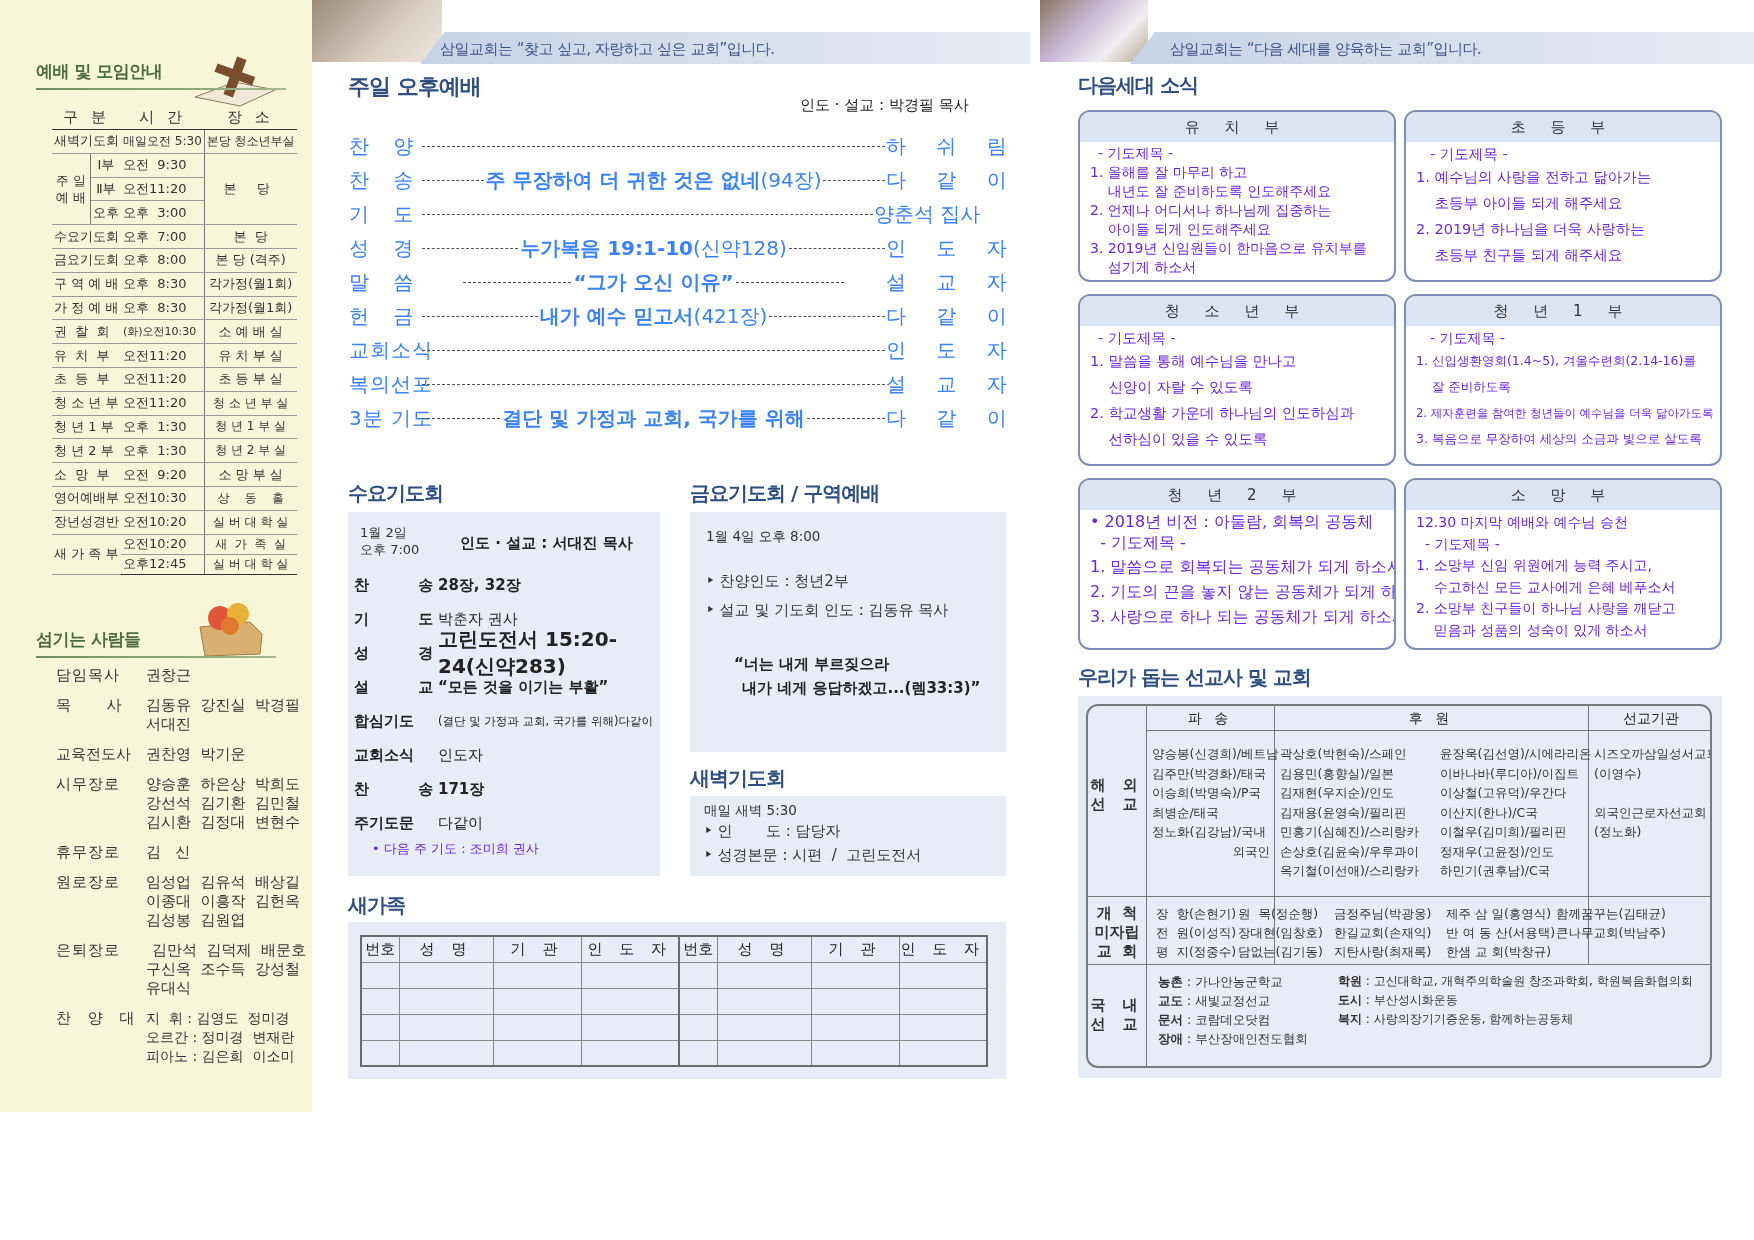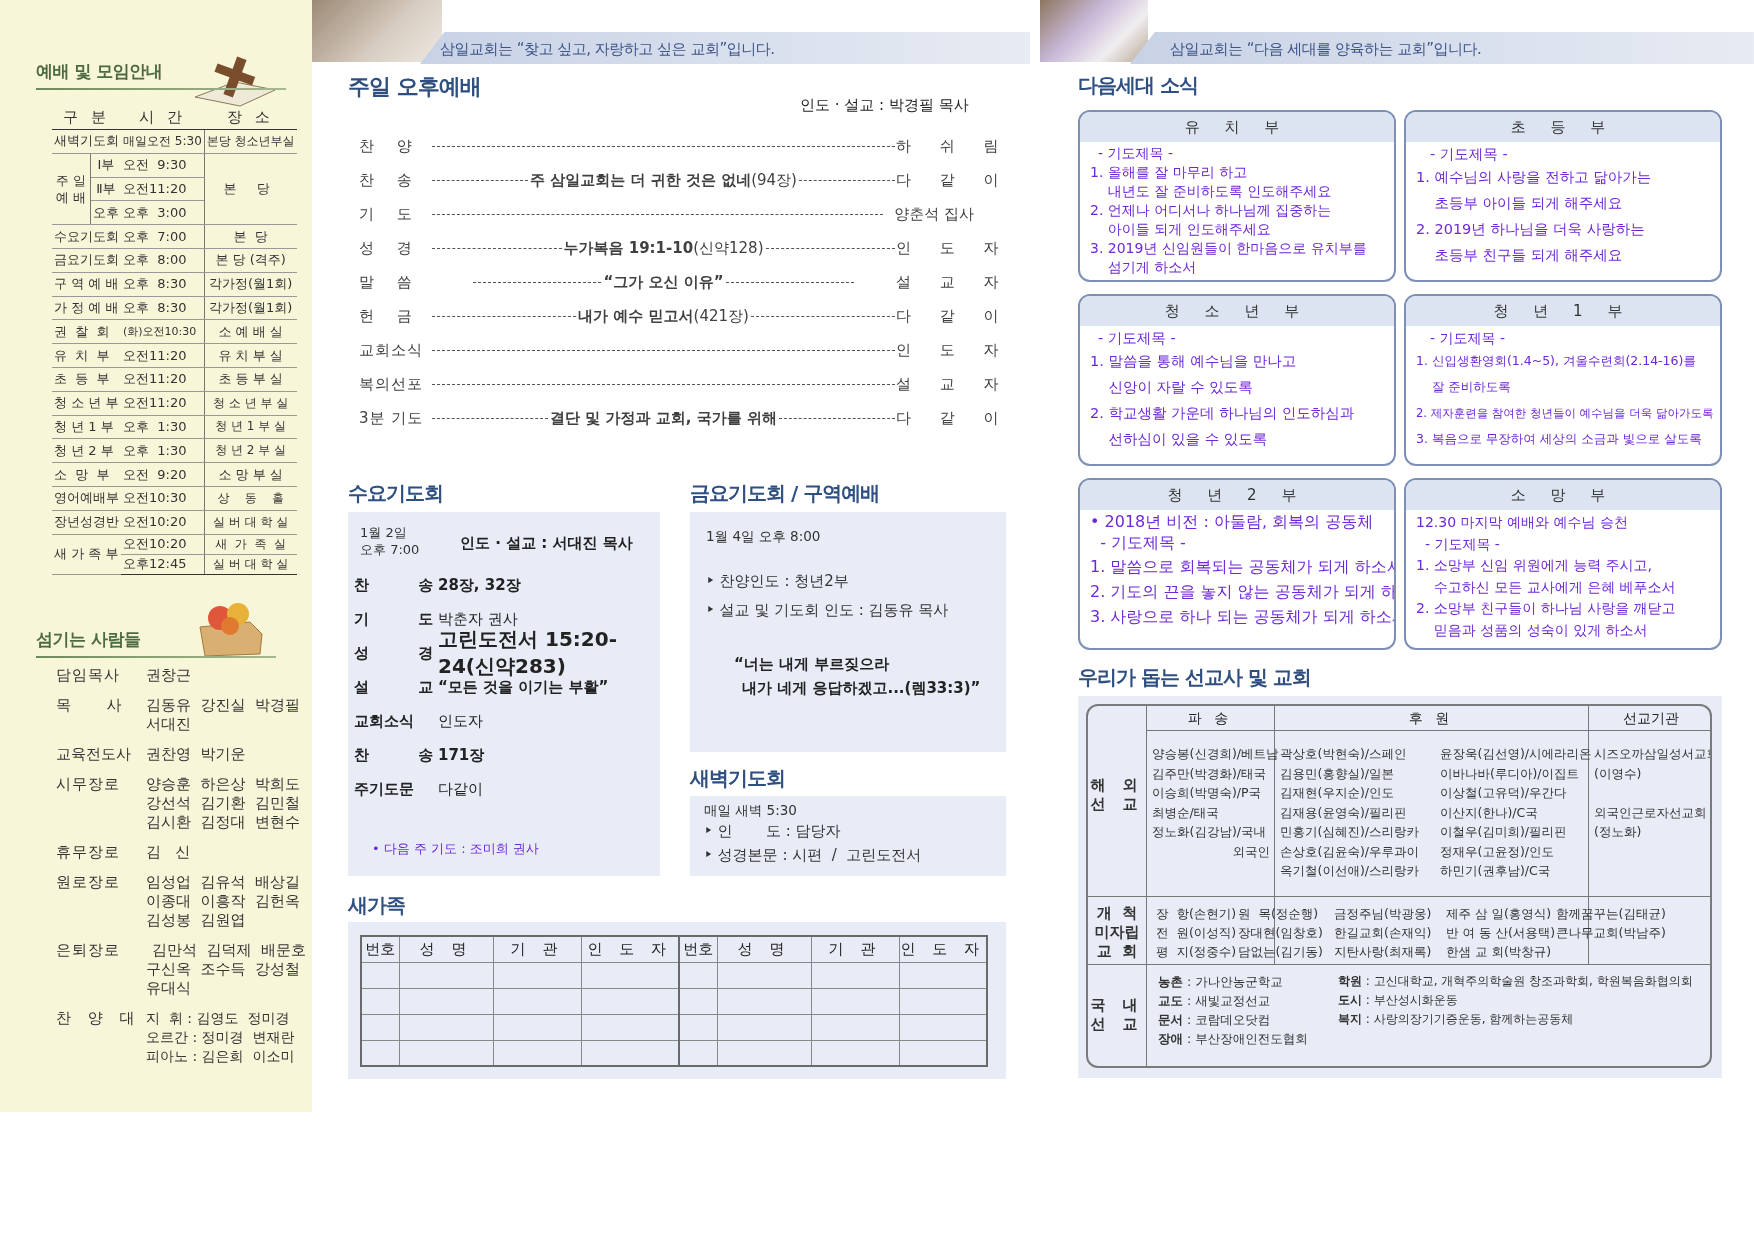--- a/index.html
+++ b/index.html
@@ -27,21 +27,21 @@
   
   .banner-img { background: linear-gradient(135deg, #9c8a76, #d9cfc3 60%, #efe9e2); }
   .banner-img2 { background: linear-gradient(135deg, #8d7660, #c8b8d8 40%, #f0eef0 70%, #b7a693); }
   .banner-band { background: linear-gradient(to right, #c8d2e6, #e7ebf3); clip-path: polygon(4% 0, 100% 0, 100% 100%, 0 100%); }
   .banner-text { font-size: 15px; color: #3c5387; letter-spacing: -0.5px; }
 
   .sec-title { font-size: 22px; font-weight: bold; color: #2f4f80; letter-spacing: -1px; }
   .sec-title-sm { font-size: 20px; font-weight: bold; color: #2f4f80; letter-spacing: -1px; }
 
   
-  .ow-row { position: absolute; left: 359px; width: 615px; height: 24px; display: flex; align-items: center; font-size: 15px; color: #404040; }
+  .ow-row { position: absolute; left: 349px; width: 615px; height: 24px; display: flex; align-items: center; font-size: 20px; color: #3b82f6; }
   .ow-label { width: 72px; flex-shrink: 0; letter-spacing: 9px; white-space: nowrap; }
   .ow-label.tight { letter-spacing: 1px; }
   .ow-fill { flex: 1; display: flex; align-items: center; overflow: hidden; }
   .dash { flex: 1; border-bottom: 1px dashed #555; height: 1px; margin: 0 1px; }
   .ow-center { font-weight: bold; white-space: nowrap; padding: 0 1px; }
   .ow-center .paren { font-weight: normal; }
   .ow-right { width: 90px; text-align: right; letter-spacing: 12px; white-space: nowrap; margin-right: -12px; }
 
   
   .lbox { background: #e8ecf6; }
@@ -269,21 +269,21 @@
     <span class="ow-label">찬  양</span>
     <span class="ow-fill">
         <span class="dash"></span>
       </span>
     <span class="ow-right">하 쉬 림</span>
   </div>
   <div class="ow-row" style="top:168px;">
     <span class="ow-label">찬  송</span>
     <span class="ow-fill">
         <span class="dash"></span>
-        <span class="ow-center"><span>주 삼일교회는 더 귀한 것은 없네</span><span class="paren">(94장)</span></span>
+        <span class="ow-center"><span>주 무장하여 더 귀한 것은 없네</span><span class="paren">(94장)</span></span>
         <span class="dash"></span>
       </span>
     <span class="ow-right">다 같 이</span>
   </div>
   <div class="ow-row" style="top:202px;">
     <span class="ow-label">기  도</span>
     <span class="ow-fill">
         <span class="dash"></span>
       </span>
     <span class="ow-right" style="letter-spacing:0; margin-right:0;">양춘석 집사</span>
@@ -356,20 +356,24 @@
         <span class="wed-lbl spread">기  도</span>
         <span>박춘자 권사</span>
       </div>
     <div class="wed-row">
         <span class="wed-lbl spread">성  경</span>
         <span style="font-weight:bold; font-size:20px;">고린도전서  15:20-24(신약283)</span>
       </div>
     <div class="wed-row">
         <span class="wed-lbl spread">설  교</span>
         <span style="font-weight:bold;">“모든 것을 이기는 부활”</span>
+      </div>
+    <div class="wed-row">
+        <span class="wed-lbl">합심기도</span>
+        <span style="font-size:11.5px; white-space:nowrap;">(결단 및 가정과 교회, 국가를 위해)다같이</span>
       </div>
     <div class="wed-row">
         <span class="wed-lbl">교회소식</span>
         <span>인도자</span>
       </div>
     <div class="wed-row">
         <span class="wed-lbl spread">찬  송</span>
         <span style="font-weight:bold;">171장</span>
       </div>
     <div class="wed-row">

